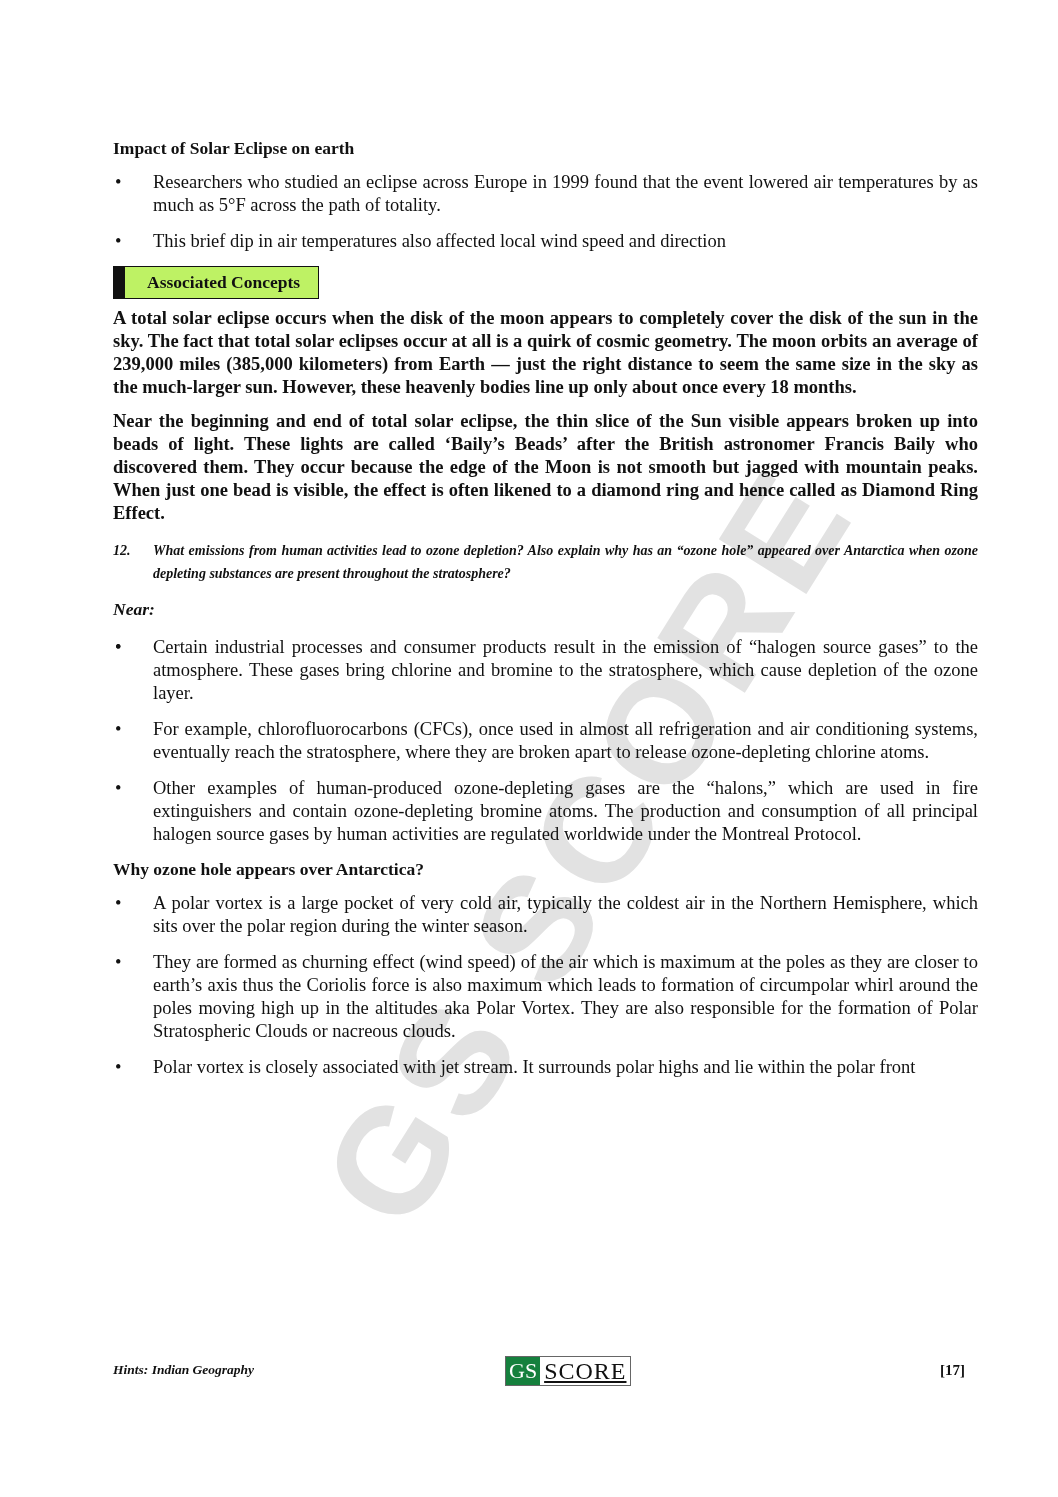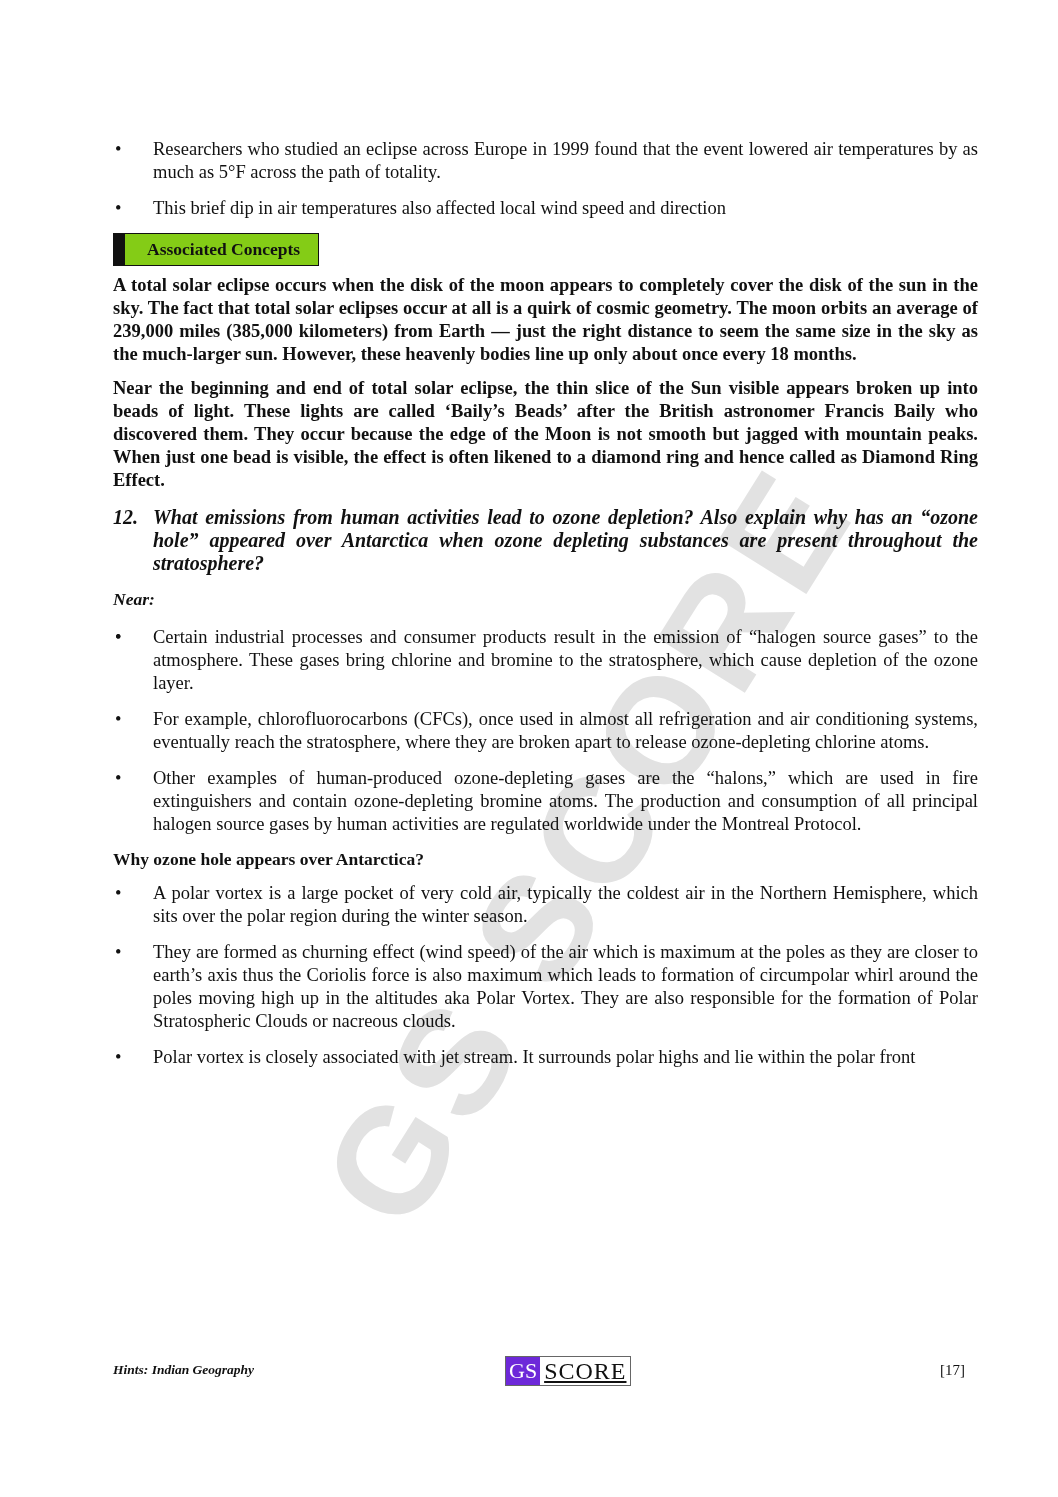--- a/index.html
+++ b/index.html
@@ -19,40 +19,41 @@
   .heading-bold { font-weight: bold; font-size: 17.5px; margin: 0 0 12px 0; }
   ul.bullets { list-style: none; margin: 0 0 8px 0; padding: 0; }
   ul.bullets li {
     position: relative; padding-left: 40px; font-size: 18.5px; line-height: 23px;
     text-align: justify; margin-bottom: 13px;
   }
   ul.bullets li .dot { position: absolute; left: 2px; top: 0; }
   .concept-box {
     display: inline-block; border: 1.5px solid #111; border-left: 12px solid #111;
     padding: 5px 18px 5px 22px; font-weight: bold; font-size: 17.5px;
-    margin: 0 0 8px 0; background: #84cc16;
+    margin: 0 0 8px 0; background: #bef264;
   }
   p.para { font-size: 18.5px; line-height: 23px; text-align: justify; margin: 0 0 11px 0; font-weight: bold; }
-  .question { display: flex; font-weight: bold; font-style: italic; font-size: 20px; line-height: 23px; margin: 14px 0 14px 0; }
+  .question { display: flex; font-weight: bold; font-style: italic; font-size: 14px; line-height: 23px; margin: 14px 0 14px 0; }
   .question .num { width: 40px; flex: none; }
   .question .qtext { text-align: justify; }
   .hints-label { font-weight: bold; font-style: italic; font-size: 17.5px; margin: 0 0 16px 0; }
   .footer { position: absolute; left: 113px; top: 1356px; width: 852px; height: 30px; z-index: 1; }
   .footer-left { position: absolute; left: 0; top: 6px; font-weight: bold; font-style: italic; font-size: 13.5px; }
   .logo { position: absolute; left: 392px; top: 0; display: flex; border: 1px solid #666; height: 28px; }
-  .logo .gs { background: #6d28d9; color: #fff; font-size: 22px; padding: 0 3px; line-height: 28px; font-family: "Liberation Serif", serif; }
+  .logo .gs { background: #15803d; color: #fff; font-size: 22px; padding: 0 3px; line-height: 28px; font-family: "Liberation Serif", serif; }
   .logo .score { color: #111; font-size: 24px; padding: 0 4px; line-height: 28px; letter-spacing: 1px; font-family: "Liberation Serif", serif; text-decoration: underline; }
-  .page-num { position: absolute; right: 0; top: 6px; font-size: 15px; }
+  .page-num { position: absolute; right: 0; top: 6px; font-size: 15px; font-weight: bold; }
 </style>
 </head>
 <body>
 
 <div class="watermark">GS SCORE</div>
 
 <div class="content">
+  <div class="heading-bold">Impact of Solar Eclipse on earth</div>
   <ul class="bullets">
     <li><span class="dot">•</span><span>Researchers who studied an eclipse across Europe in 1999 found that the event lowered air temperatures by as much as 5°F across the path of totality.</span></li>
     <li><span class="dot">•</span><span>This brief dip in air temperatures also affected local wind speed and direction</span></li>
   </ul>
 
   <div class="concept-box">Associated Concepts</div>
   <p class="para">A total solar eclipse occurs when the disk of the moon appears to completely cover the disk of the sun in the sky. The fact that total solar eclipses occur at all is a quirk of cosmic geometry. The moon orbits an average of 239,000 miles (385,000 kilometers) from Earth — just the right distance to seem the same size in the sky as the much-larger sun. However, these heavenly bodies line up only about once every 18 months.</p>
   <p class="para">Near the beginning and end of total solar eclipse, the thin slice of the Sun visible appears broken up into beads of light. These lights are called ‘Baily’s Beads’ after the British astronomer Francis Baily who discovered them. They occur because the edge of the Moon is not smooth but jagged with mountain peaks. When just one bead is visible, the effect is often likened to a diamond ring and hence called as Diamond Ring Effect.</p>
 
   <div class="question">

